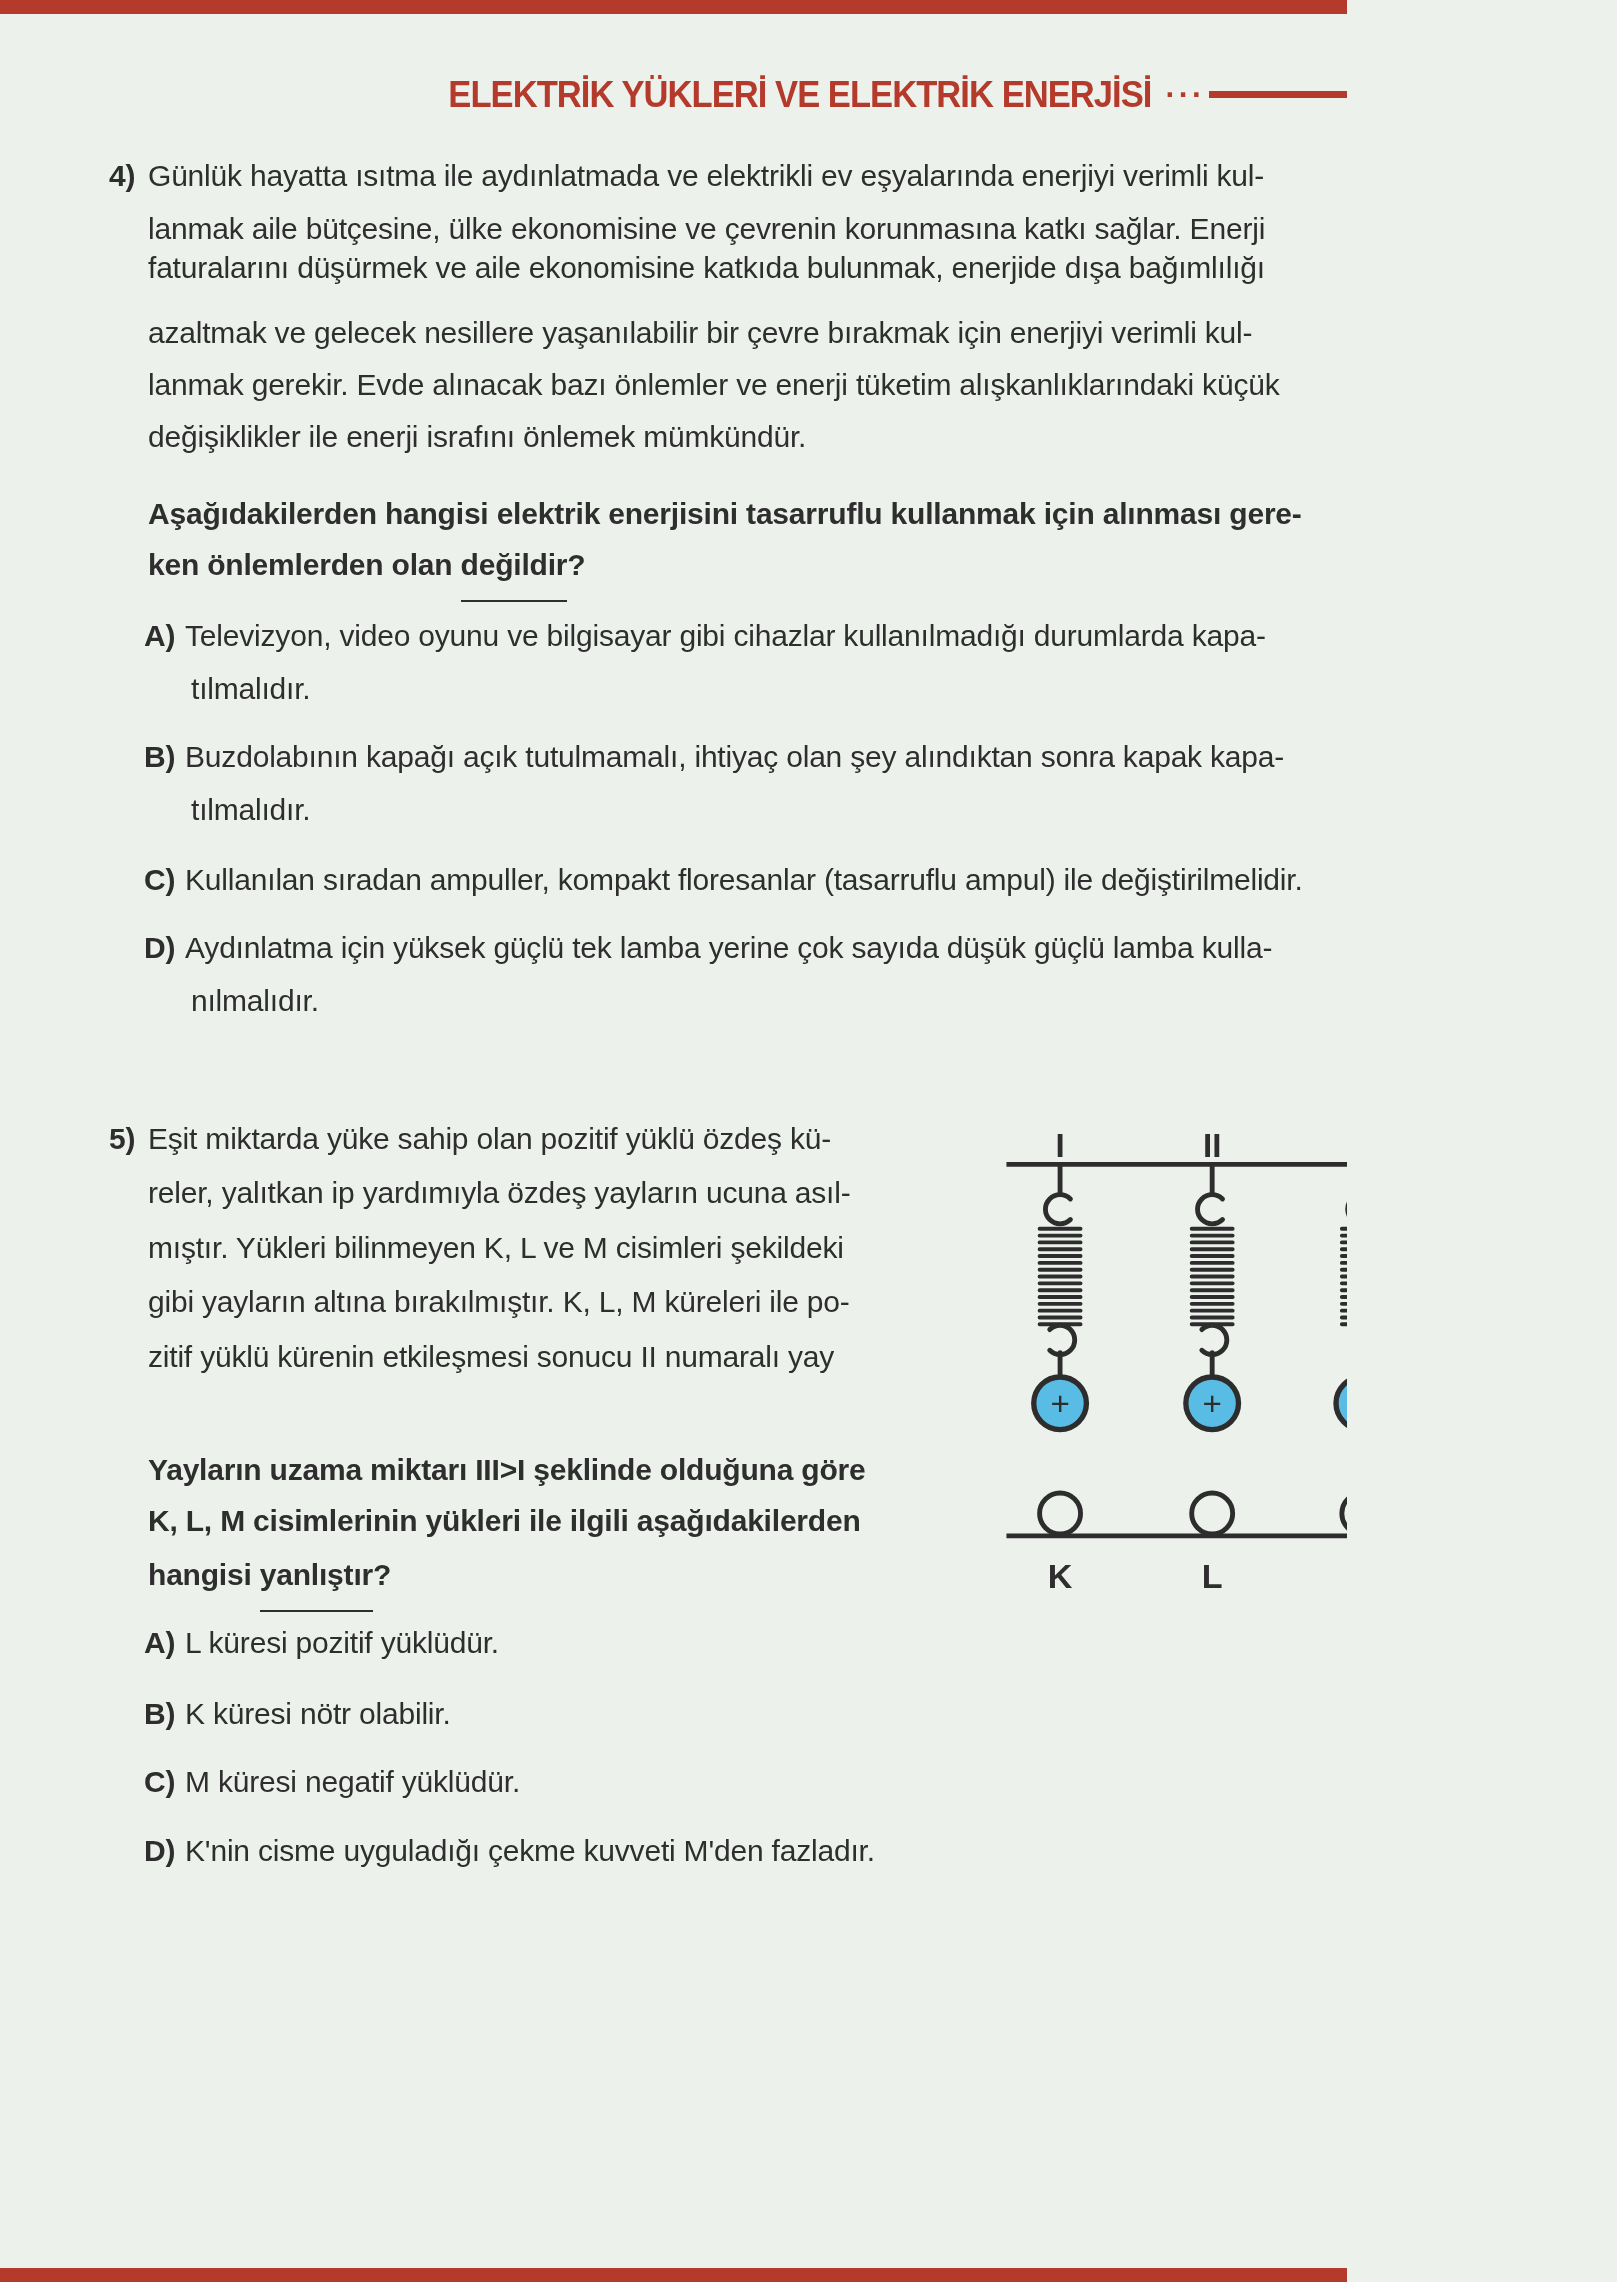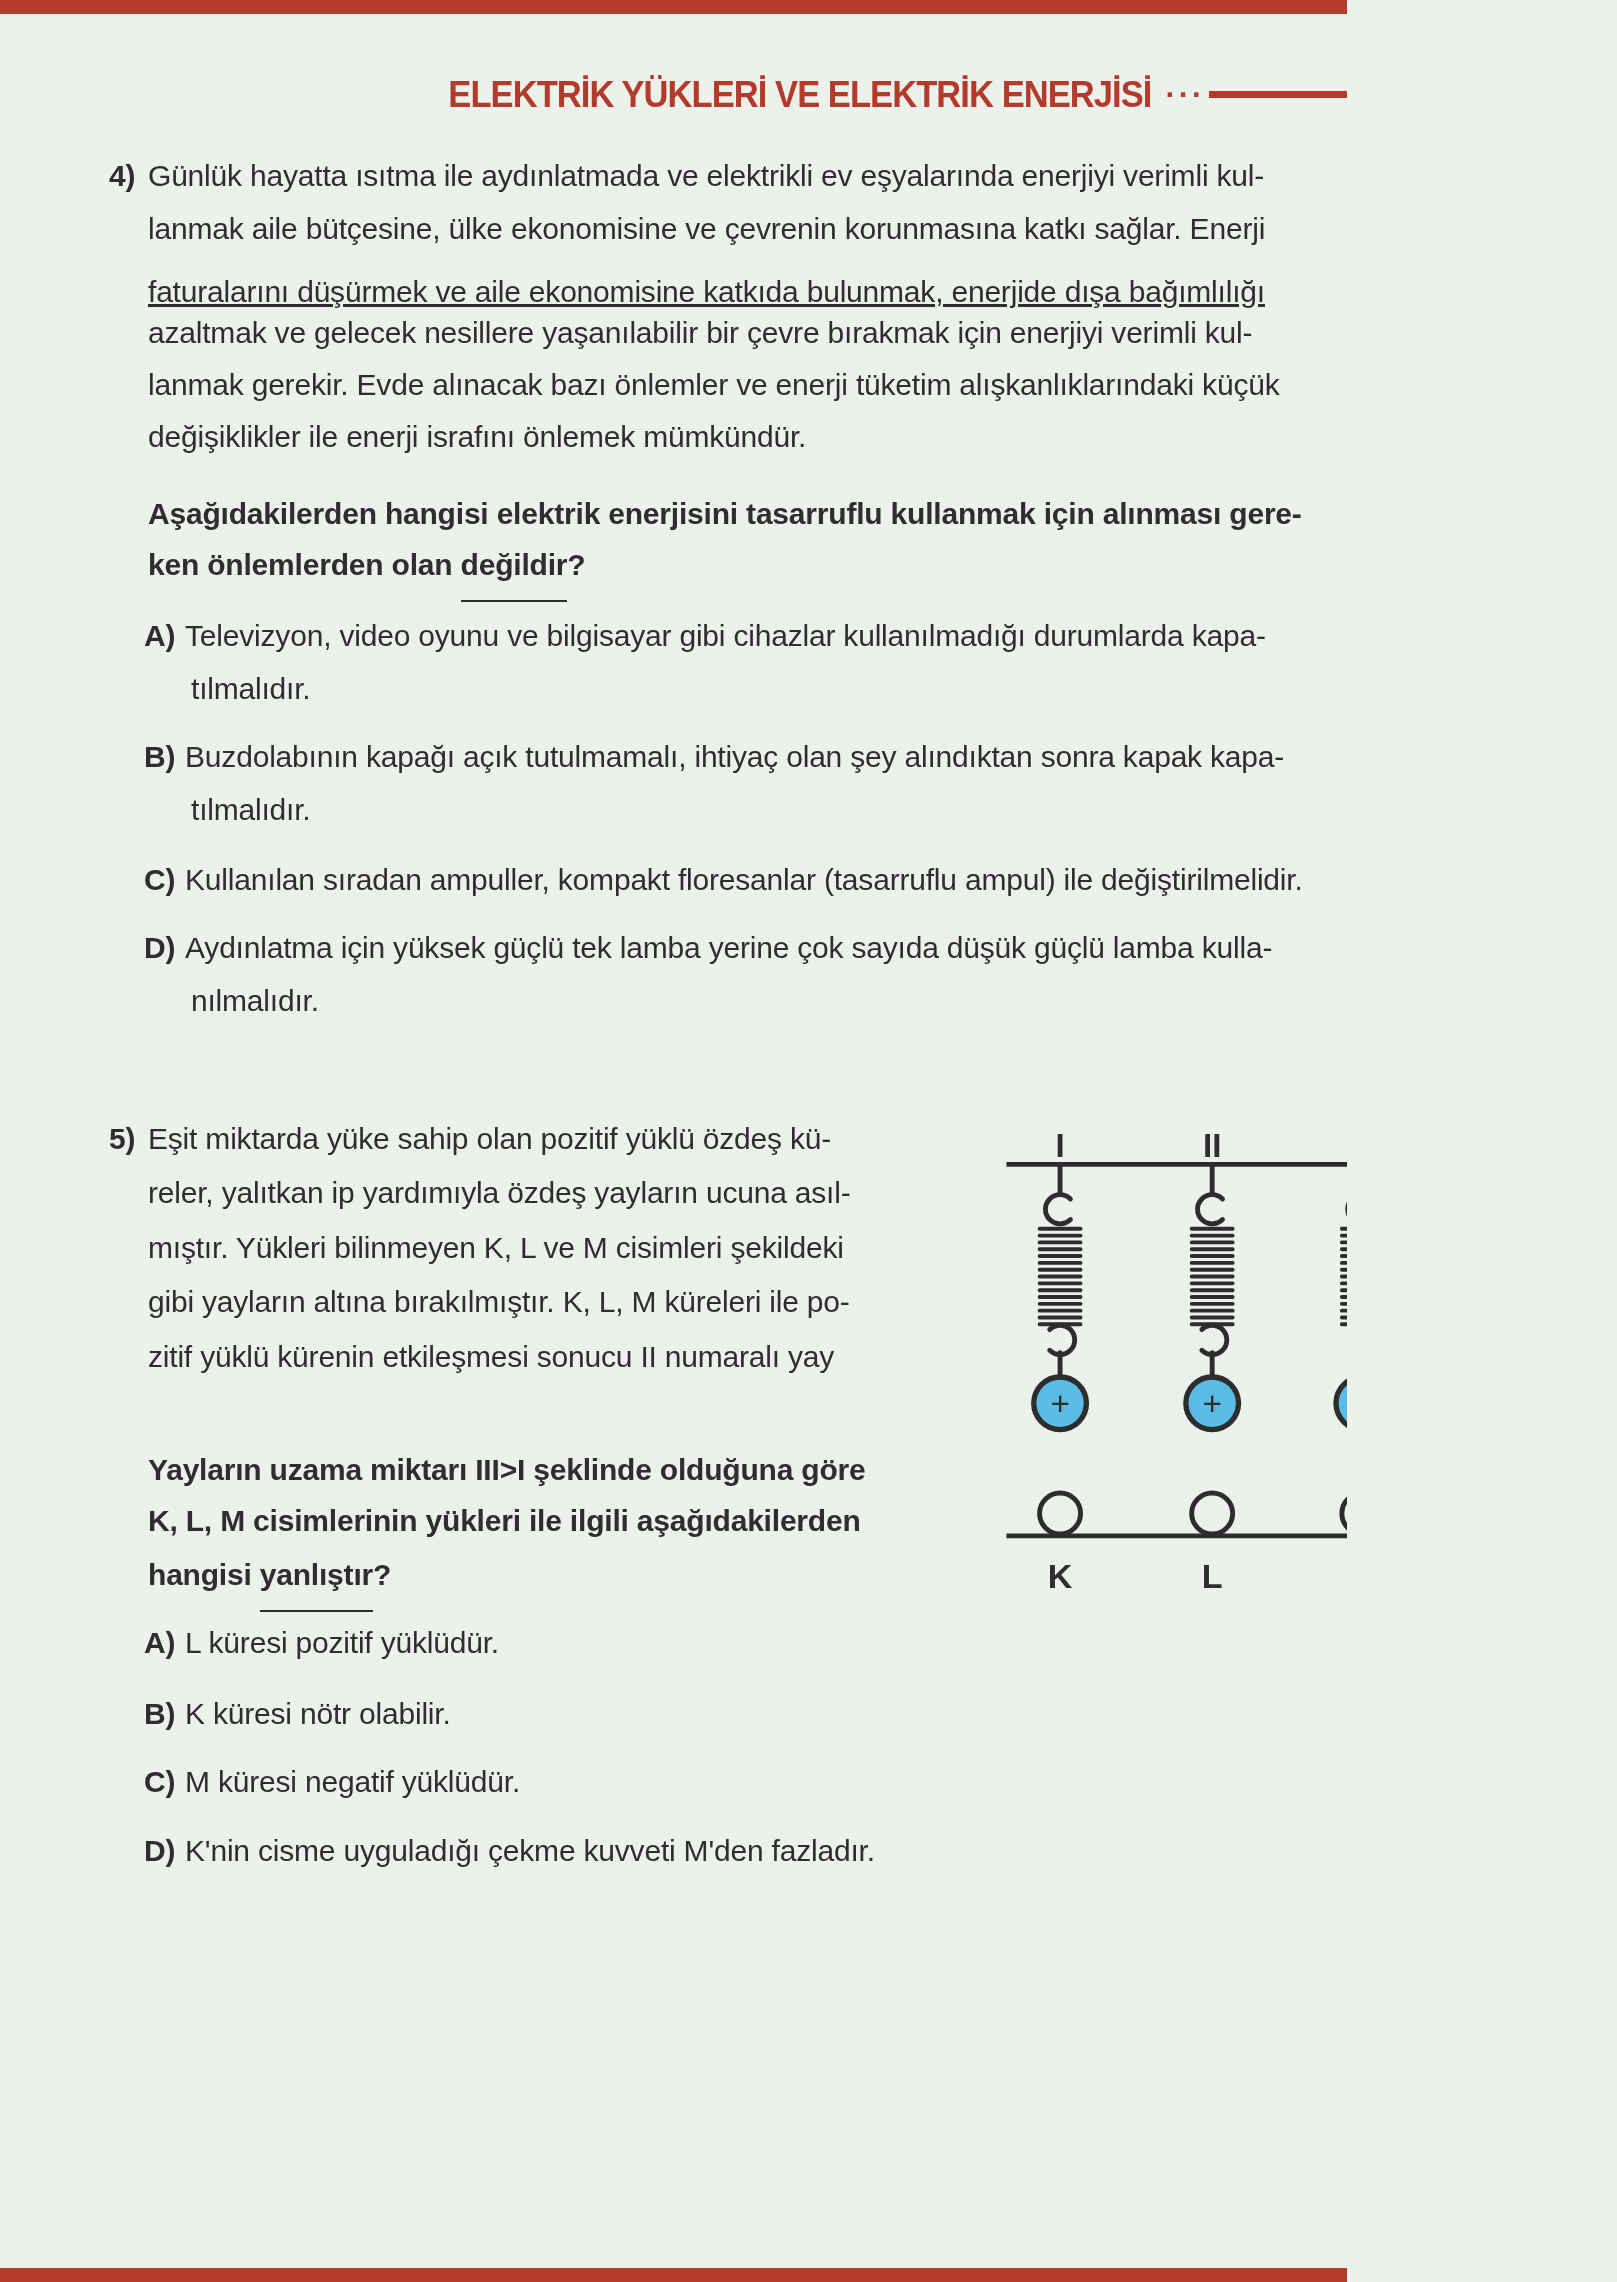--- a/index.html
+++ b/index.html
@@ -47,21 +47,21 @@
 
   <div class="header">
     <span class="header-title">ELEKTRİK YÜKLERİ VE ELEKTRİK ENERJİSİ</span>
     <span class="header-dots">···</span>
     <span class="header-line"></span>
   </div>
 
   <div class="tline qnum" style="left:109px; top:156px;">4)</div>
   <div class="tline" style="left:148px; top:156px;">Günlük hayatta ısıtma ile aydınlatmada ve elektrikli ev eşyalarında enerjiyi verimli kul-</div>
   <div class="tline" style="left:148px; top:209px;">lanmak aile bütçesine, ülke ekonomisine ve çevrenin korunmasına katkı sağlar. Enerji</div>
-  <div class="tline" style="left:148px; top:272px;text-decoration:underline;">faturalarını düşürmek ve aile ekonomisine katkıda bulunmak, enerjide dışa bağımlılığı</div>
+  <div class="tline" style="left:148px; top:248px;">faturalarını düşürmek ve aile ekonomisine katkıda bulunmak, enerjide dışa bağımlılığı</div>
   <div class="tline" style="left:148px; top:313px;">azaltmak ve gelecek nesillere yaşanılabilir bir çevre bırakmak için enerjiyi verimli kul-</div>
   <div class="tline" style="left:148px; top:365px;">lanmak gerekir. Evde alınacak bazı önlemler ve enerji tüketim alışkanlıklarındaki küçük</div>
   <div class="tline" style="left:148px; top:417px;">değişiklikler ile enerji israfını önlemek mümkündür.</div>
 
   <div class="tline b" style="left:148px; top:494px;">Aşağıdakilerden hangisi elektrik enerjisini tasarruflu kullanmak için alınması gere-</div>
   <div class="tline b" style="left:148px; top:545px;"><span>ken önlemlerden olan </span><span class="ul">değildir</span><span>?</span></div>
 
   <div class="tline" style="left:144px; top:616px;"><span class="opt-label">A)</span><span>Televizyon, video oyunu ve bilgisayar gibi cihazlar kullanılmadığı durumlarda kapa-</span></div>
   <div class="tline" style="left:191px; top:669px;">tılmalıdır.</div>
 

